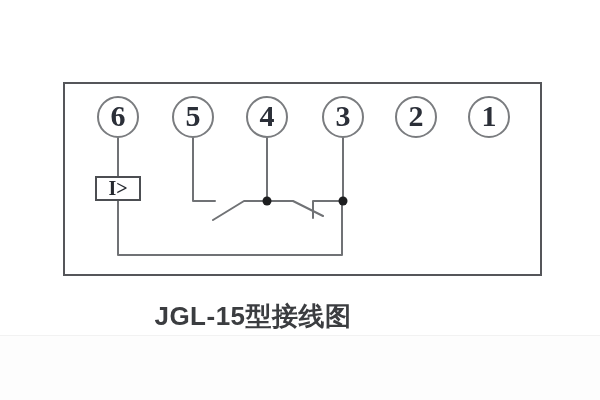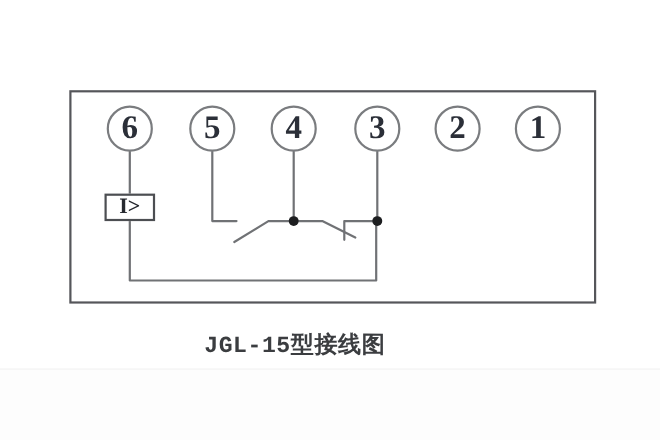--- a/index.html
+++ b/index.html
@@ -61,26 +61,26 @@
     font-family: "Liberation Serif", serif;
     font-size: 20px;
     font-weight: 700;
     line-height: 1;
     color: #26292f;
     letter-spacing: 0px;
     transform: translateY(-1px);
   }
   #caption {
     position: absolute;
-    left: 118px;
+    left: 103px;
     top: 299px;
     width: 300px;
     text-align: center;
-    font-family: Liberation Mono, monospace;
-    font-size: 21px;
+    font-family: Liberation Sans, sans-serif;
+    font-size: 26px;
     font-weight: 700;
     color: #3b3d40;
     letter-spacing: 0.5px;
   }
   #footer-area {
     position: absolute;
     left: 0;
     top: 335px;
     width: 600px;
     height: 65px;

